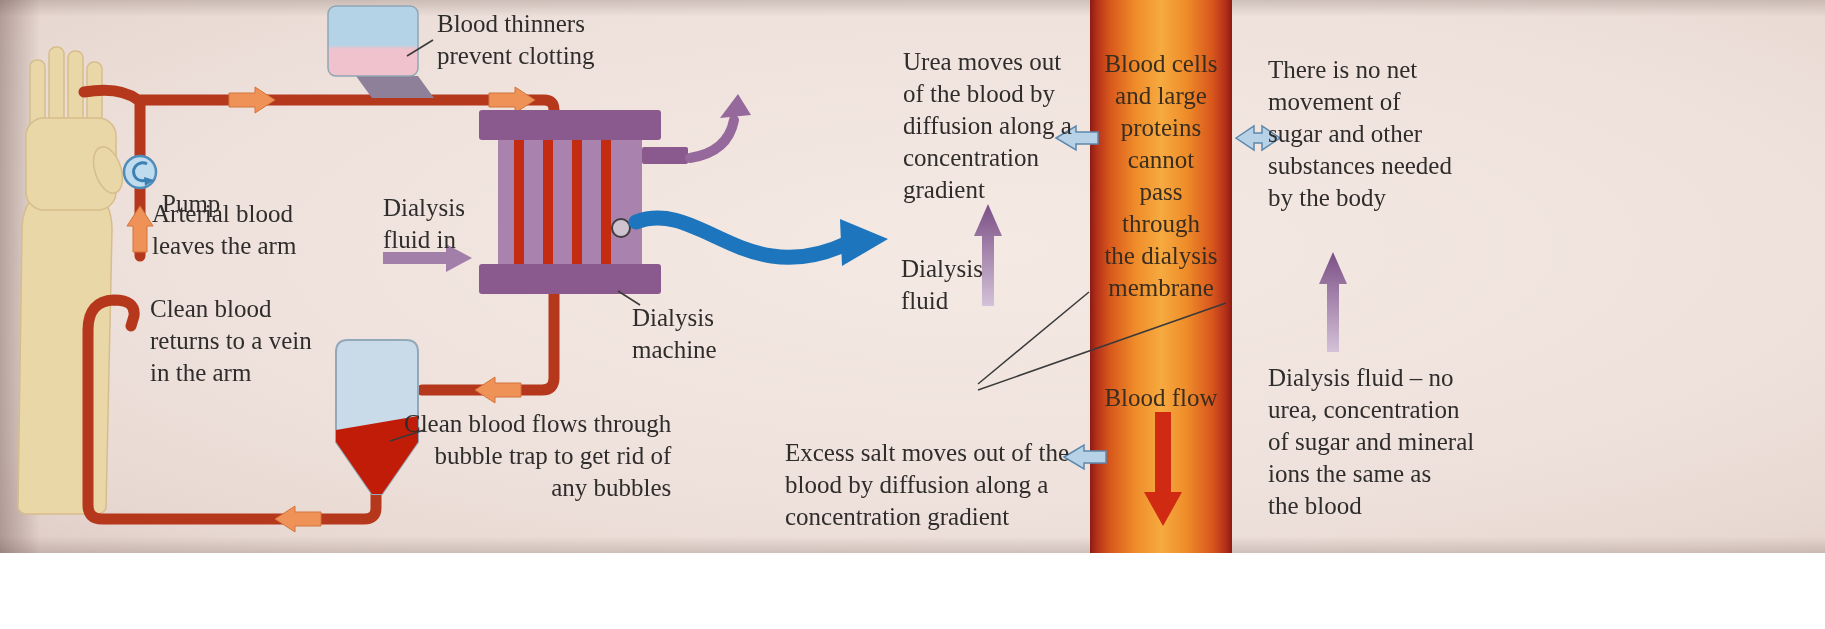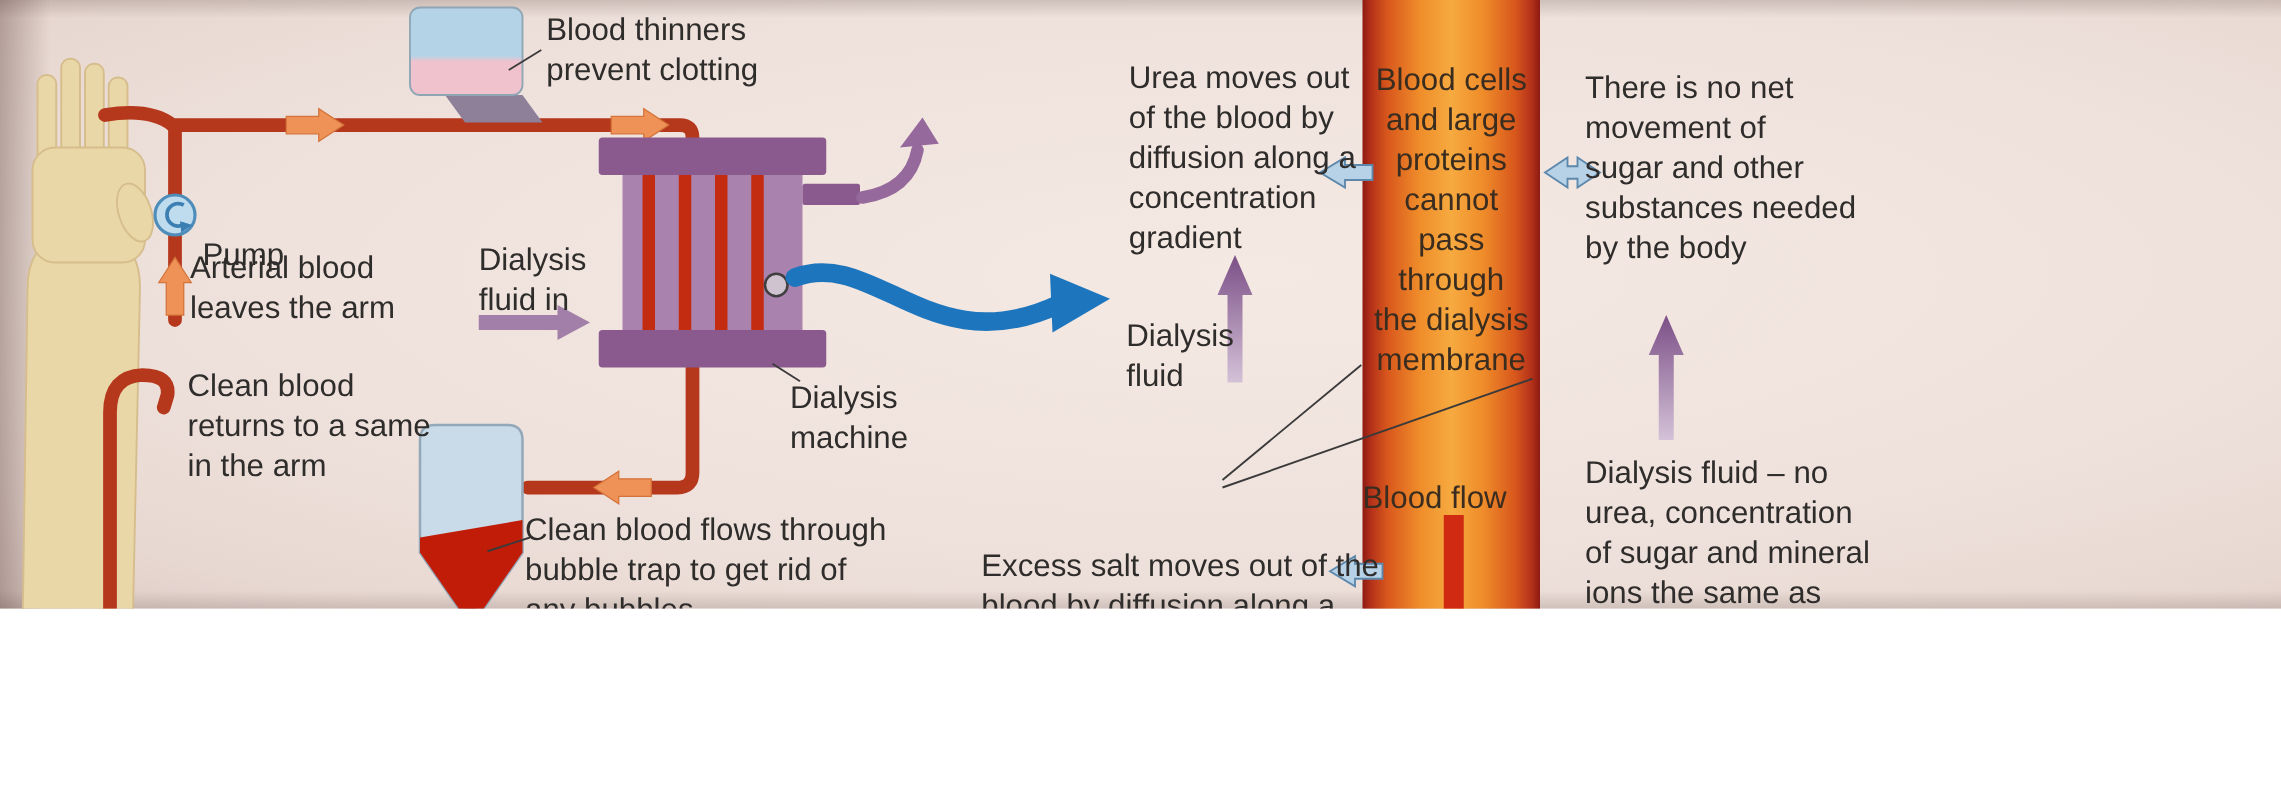--- a/index.html
+++ b/index.html
@@ -1,20 +1,20 @@
 <!DOCTYPE html>
 <html><head>
 <meta charset="utf-8">
 <style>
   html,body{margin:0;padding:0;}
   #canvas{
     position:relative;
-    width:1825px;height:487px;
+    width:1825px;height:553px;
     overflow:hidden;
-    font-family:Liberation Sans, sans-serif;
+    font-family:Liberation Serif, serif;
     color:#2f2d2b;
     background:
       linear-gradient(90deg, rgba(60,30,25,0.30), rgba(60,30,25,0) 2.2%),
       linear-gradient(180deg, rgba(40,20,15,0.16), rgba(40,20,15,0) 3%),
       linear-gradient(180deg, rgba(40,20,15,0) 97%, rgba(40,20,15,0.14)),
       radial-gradient(ellipse at 55% 45%, #f5e9e3 0%, #efe2dc 55%, #e8d8d2 85%, #ddcac5 100%);
   }
   #blood-column{
     position:absolute;left:1090px;top:0;width:142px;height:629px;
     background:linear-gradient(90deg,
@@ -27,27 +27,27 @@
     white-space:pre-line;
     font-size:25px;line-height:32px;
   }
   #lbl-blood-thinners{left:437px;top:8px;}
   #lbl-fluid-carrying{left:634px;top:34px;}
   #lbl-pump{left:162px;top:148px;margin-top:40px;}
   #lbl-arterial{left:152px;top:198px;}
   #lbl-fluid-in{left:383px;top:192px;}
   #lbl-clean-returns{left:150px;top:293px;}
   #lbl-machine{left:632px;top:302px;}
-  #lbl-bubble{left:420px;top:408px;}
+  #lbl-bubble{left:404px;top:408px;text-align:right;}
   #lbl-urea{left:903px;top:46px;}
   #lbl-dialysis-fluid{left:901px;top:253px;}
   #lbl-membrane{left:788px;top:367px;}
   #lbl-excess-salt{left:785px;top:437px;}
   #lbl-blood-cells{left:1090px;top:48px;width:142px;text-align:center;color:#3a2d20;}
-  #lbl-blood-flow{left:1090px;top:382px;width:142px;text-align:left;color:#3a2d20;}
+  #lbl-blood-flow{left:1090px;top:382px;width:142px;text-align:center;color:#3a2d20;}
   #lbl-no-net{left:1268px;top:54px;}
   #lbl-no-urea{left:1268px;top:362px;}
 </style>
 </head>
 <body>
 
 <div id="canvas">
 
   <div id="blood-column"></div>
 
@@ -152,21 +152,21 @@
   </svg>
 
   <div class="lbl" id="lbl-blood-thinners">Blood thinners
 prevent clotting</div>
   <div class="lbl" id="lbl-pump">Pump</div>
   <div class="lbl" id="lbl-arterial">Arterial blood
 leaves the arm</div>
   <div class="lbl" id="lbl-fluid-in">Dialysis
 fluid in</div>
   <div class="lbl" id="lbl-clean-returns">Clean blood
-returns to a same
+returns to a vein
 in the arm</div>
   <div class="lbl" id="lbl-machine">Dialysis
 machine</div>
   <div class="lbl" id="lbl-bubble">Clean blood flows through
 bubble trap to get rid of
 any bubbles</div>
   <div class="lbl" id="lbl-urea">Urea moves out
 of the blood by
 diffusion along a
 concentration

